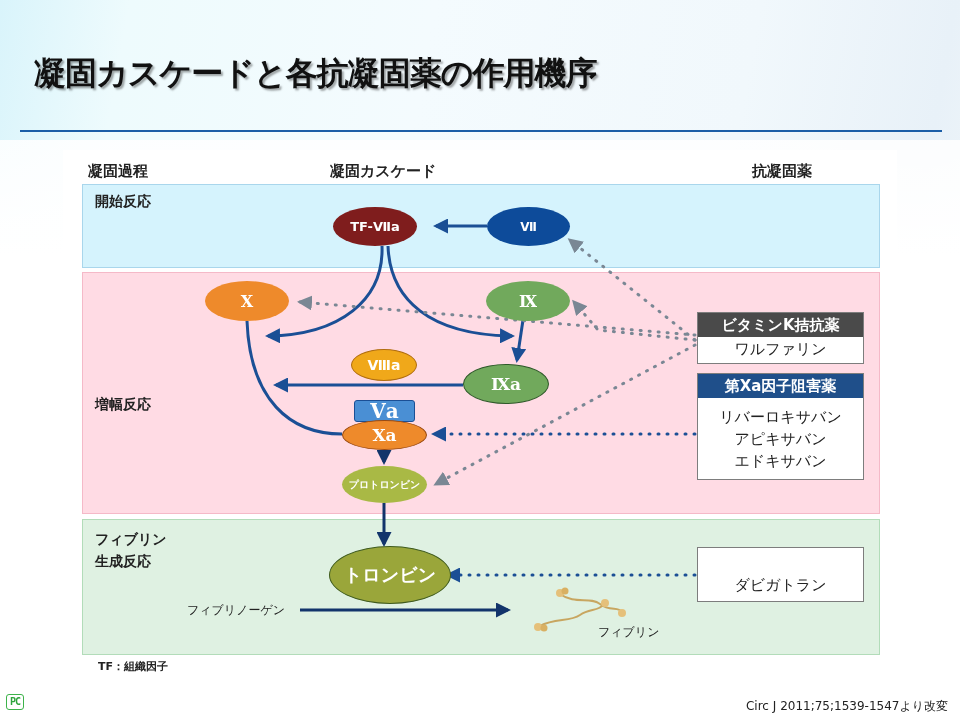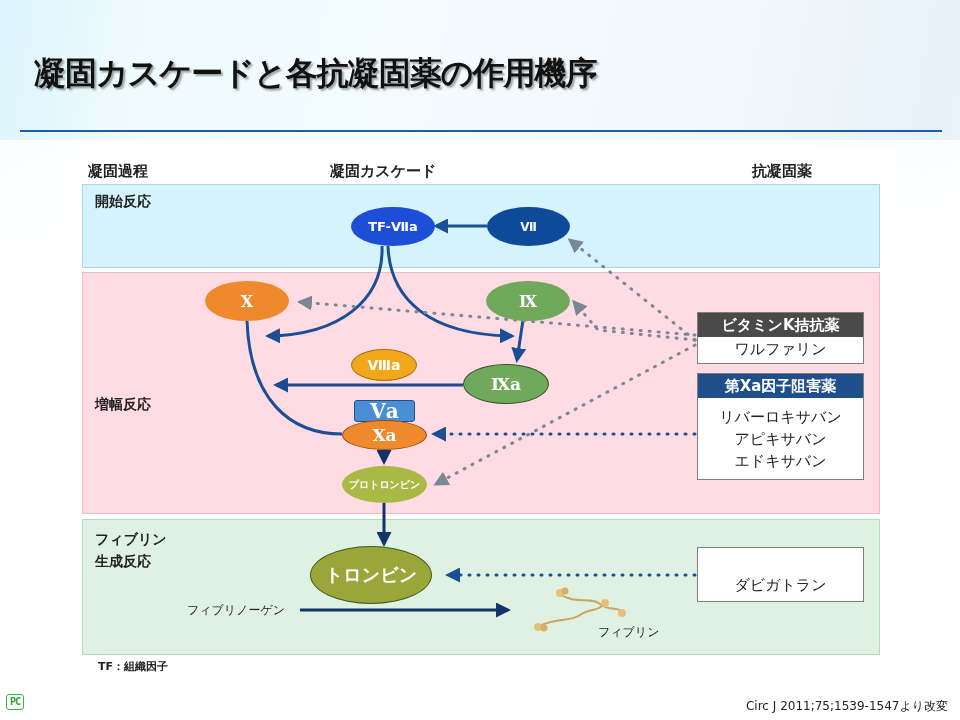--- a/index.html
+++ b/index.html
@@ -122,35 +122,35 @@
     <circle cx="560" cy="593" r="4" fill="#e5c07a"></circle>
     <circle cx="565" cy="591" r="3.5" fill="#d9b062"></circle>
     <circle cx="622" cy="613" r="4" fill="#e5c07a"></circle>
     <path d="M540,626 C555,618 570,622 580,615 C590,608 598,612 604,604" stroke="#c8a660" stroke-width="2" fill="none"></path>
     <circle cx="538" cy="627" r="4" fill="#e5c07a"></circle>
     <circle cx="544" cy="628" r="3.5" fill="#d9b062"></circle>
     <circle cx="605" cy="603" r="4" fill="#e5c07a"></circle>
   </g>
 </svg>
 
-<div class="node" style="left:351px; top:207px; width:84px; height:39px; background:#1d4ed8; font-size:13px;">TF-Ⅶa</div>
+<div class="node" style="left:333px; top:207px; width:84px; height:39px; background:#7f1d1d; font-size:13px;">TF-Ⅶa</div>
 <div class="node" style="left:487px; top:207px; width:83px; height:39px; background:#0d4b9a; font-size:12px;">Ⅶ</div>
 
 <div class="node" style="left:205px; top:281px; width:84px; height:40px; background:#ee8a2b; font-size:16px; font-family:'DejaVu Serif', serif;">Ⅹ</div>
 <div class="node" style="left:486px; top:281px; width:84px; height:40px; background:#71a95c; font-size:16px; font-family:'DejaVu Serif', serif;">Ⅸ</div>
 
 <div class="node" style="left:351px; top:349px; width:66px; height:32px; background:#f0a81a; border:1.5px solid #b06d10; font-size:14px;">Ⅷa</div>
 <div class="node" style="left:463px; top:364px; width:86px; height:40px; background:#71a95c; border:1.5px solid #2f5a2a; font-size:17px; font-family:'DejaVu Serif', serif;">Ⅸa</div>
 
 <div class="node" style="left:354px; top:400px; width:61px; height:22px; background:#4a8fd4; border:1.5px solid #1b4f95; border-radius:3px; font-size:20px; font-family:'DejaVu Serif', serif;">Ⅴa</div>
 <div class="node" style="left:342px; top:420px; width:85px; height:30px; background:#ee8a2b; border:1.5px solid #9a4a10; font-size:17px; font-family:'DejaVu Serif', serif;">Ⅹa</div>
 
 <div class="node" style="left:342px; top:466px; width:85px; height:37px; background:#a9b945; font-size:10px;">プロトロンビン</div>
 
-<div class="node" style="left:310px; top:546px; width:122px; height:58px; background:#9aa63a; border:1.5px solid #3f5b1e; font-size:18px;">トロンビン</div>
+<div class="node" style="left:329px; top:546px; width:122px; height:58px; background:#9aa63a; border:1.5px solid #3f5b1e; font-size:18px;">トロンビン</div>
 
 <div class="small-label" style="left:187px; top:602px;">フィブリノーゲン</div>
 <div class="small-label" style="left:598px; top:624px;">フィブリン</div>
 
 <div class="drug" style="left:697px; top:312px; width:167px; height:52px;">
   <div class="dh" style="background:#4a4a4a;">ビタミンK拮抗薬</div>
   <div class="db" style="padding:1px 0;">ワルファリン</div>
 </div>
 
 <div class="drug" style="left:697px; top:373px; width:167px; height:107px;">

